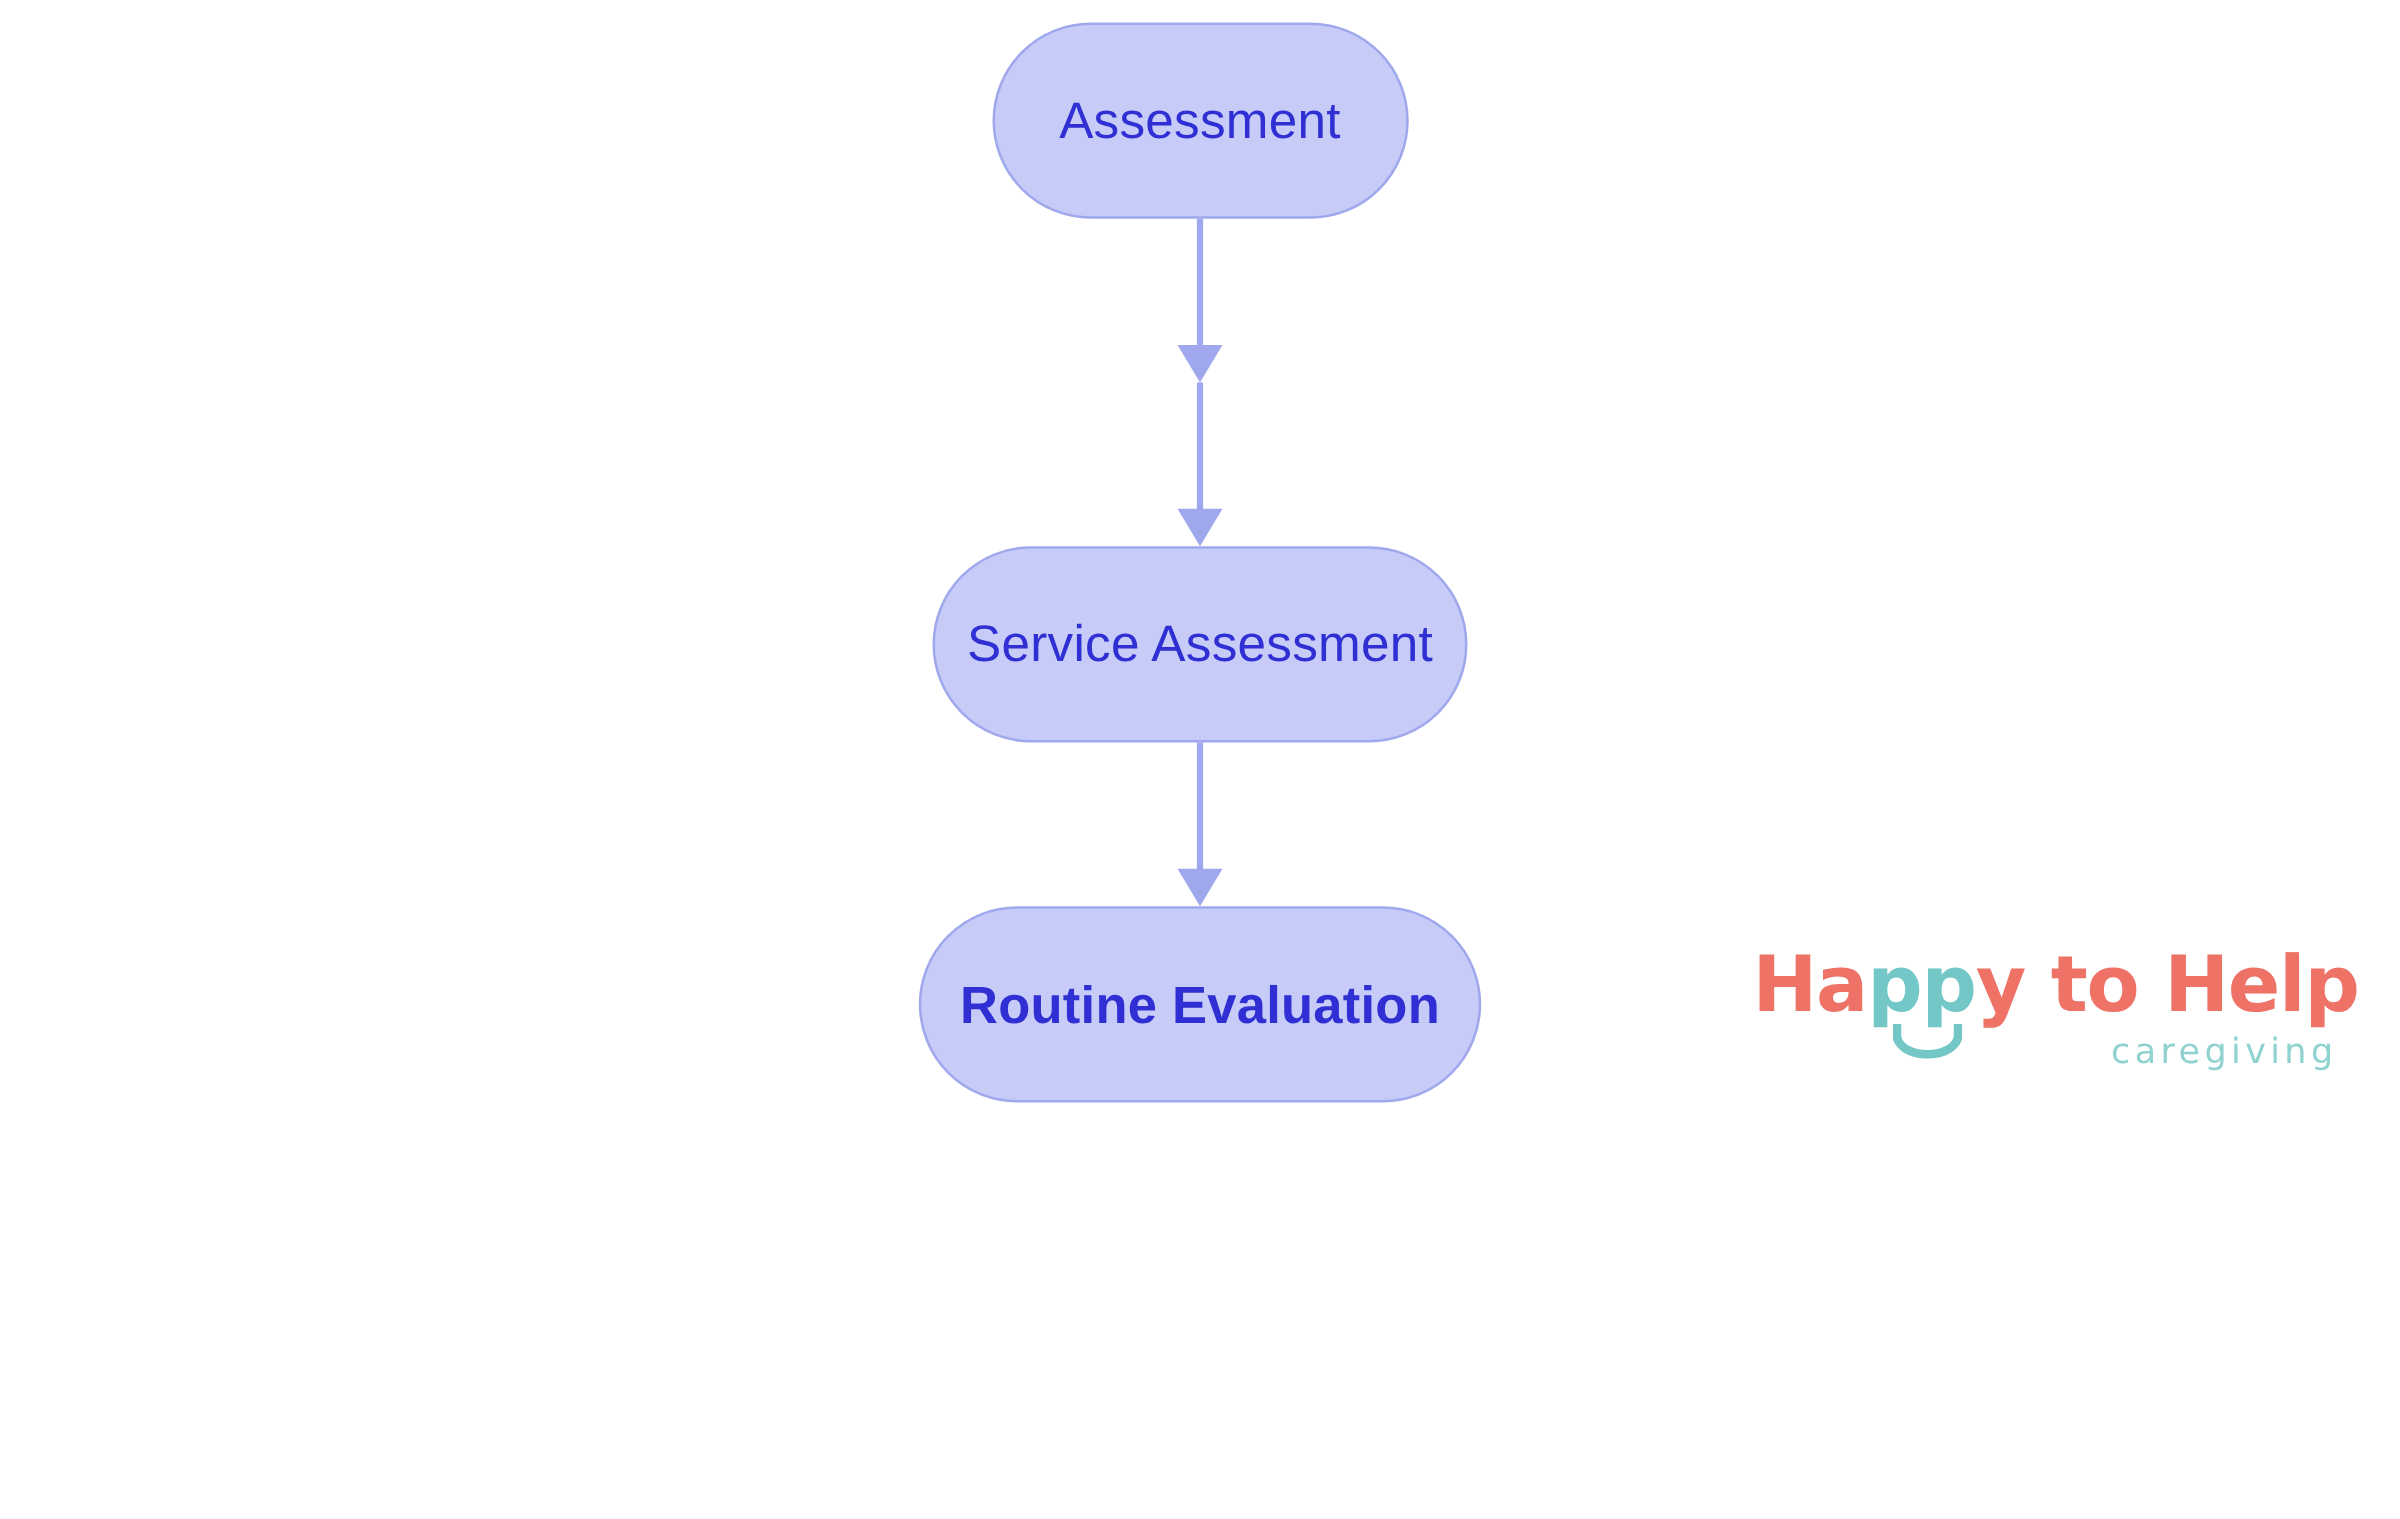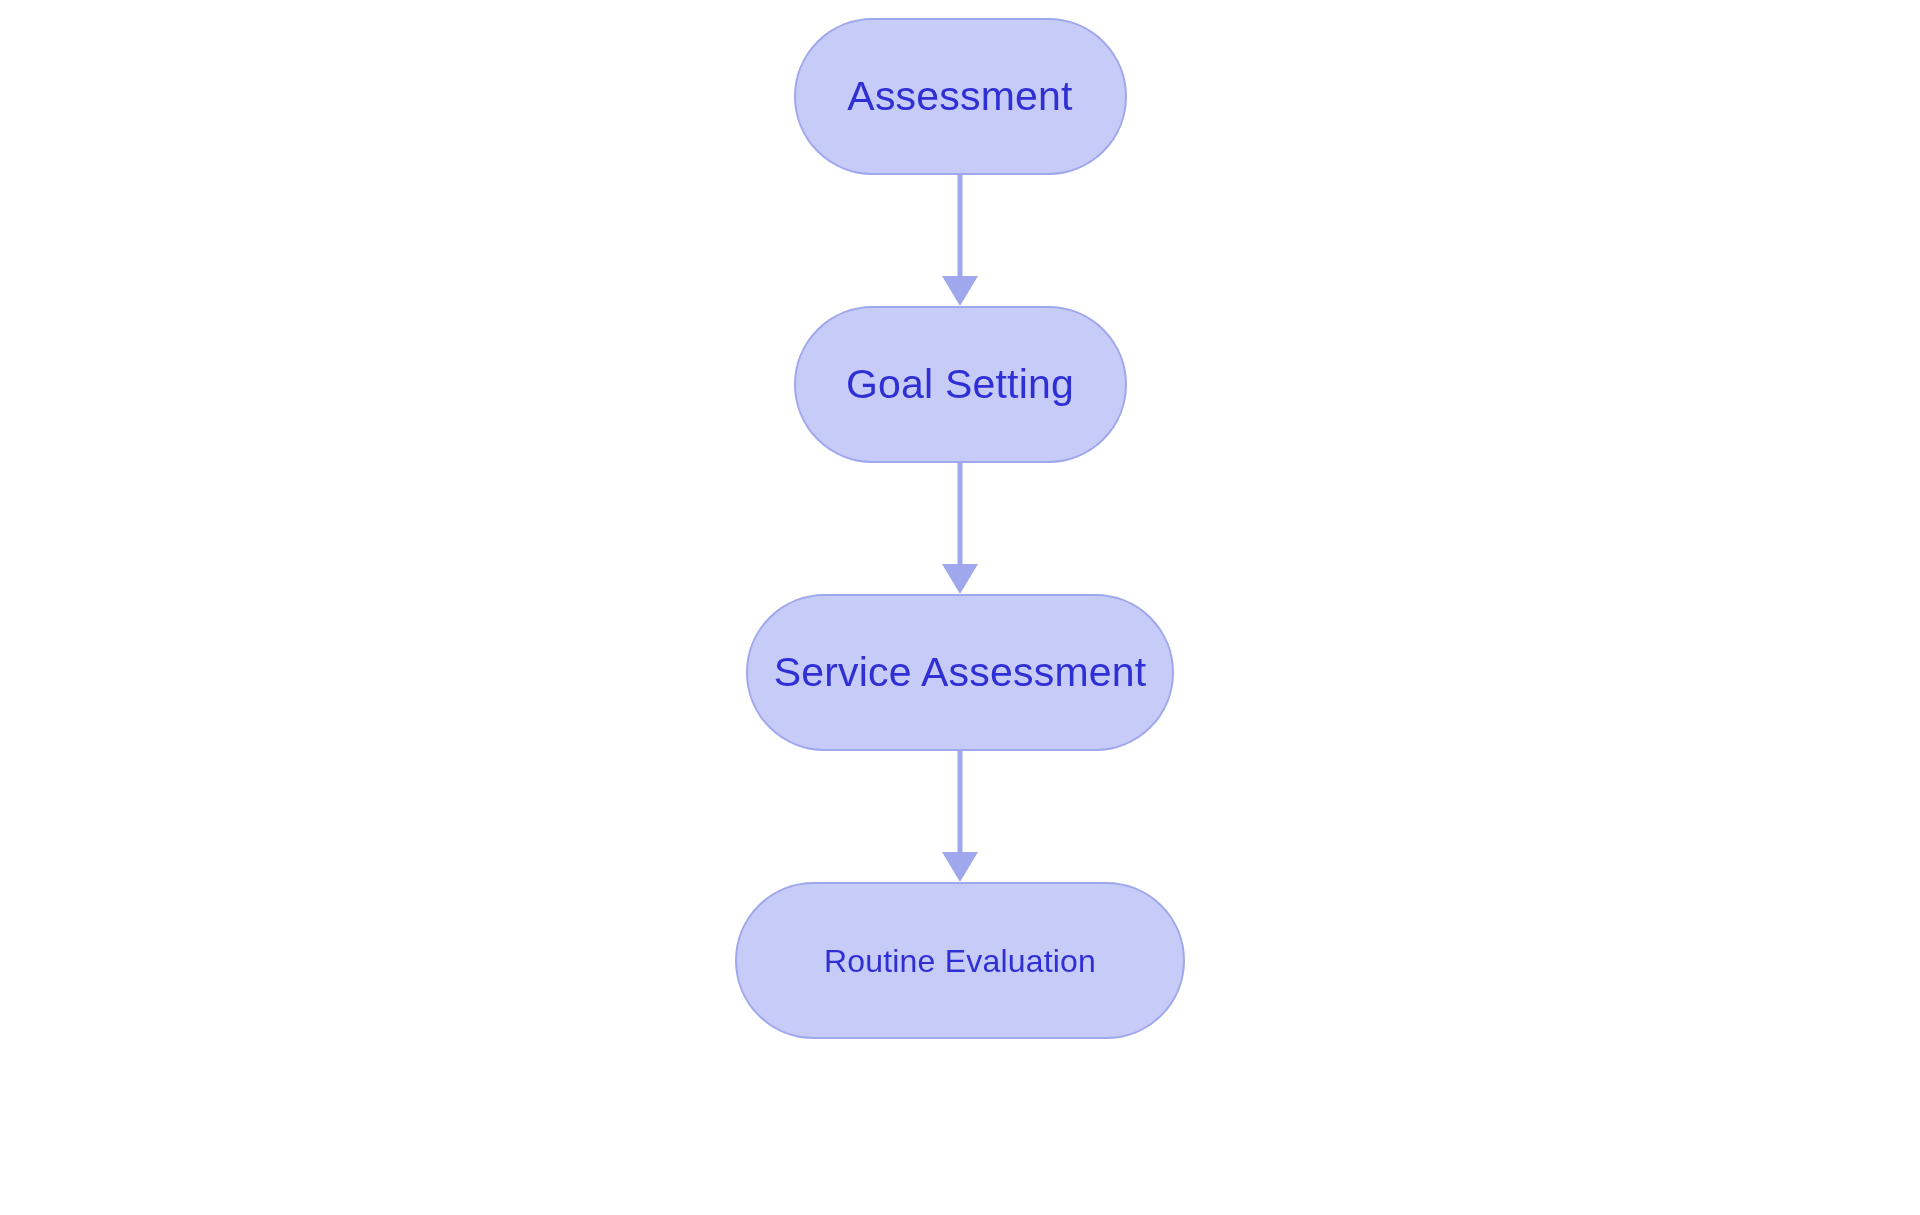--- a/index.html
+++ b/index.html
@@ -52,21 +52,21 @@
 
   .node-label {
     display: block;
     line-height: 1;
   }
 
   
   .node-1 { width: 333px; height: 157px; font-size: 41px; }
   .node-2 { width: 333px; height: 157px; font-size: 41px; }
   .node-3 { width: 428px; height: 157px; font-size: 41px; }
-  .node-4 { width: 450px; height: 157px; font-size: 32px; }
+  .node-4 { width: 450px; height: 157px; font-size: 42px; font-weight: bold; }
 
   
   .connector {
     width: 40px;
     height: 131px;
     position: relative;
   }
   .connector-line {
     position: absolute;
     left: 50%;
@@ -144,23 +144,20 @@
 
     <div class="node node-1">
       <span class="node-label">Assessment</span>
     </div>
 
     <div class="connector">
       <div class="connector-line"></div>
       <div class="connector-arrowhead"></div>
     </div>
 
-    <div class="node node-2">
-      <span class="node-label">Goal Setting</span>
-    </div>
 
     <div class="connector">
       <div class="connector-line"></div>
       <div class="connector-arrowhead"></div>
     </div>
 
     <div class="node node-3">
       <span class="node-label">Service Assessment</span>
     </div>
 
@@ -168,14 +165,19 @@
       <div class="connector-line"></div>
       <div class="connector-arrowhead"></div>
     </div>
 
     <div class="node node-4">
       <span class="node-label">Routine Evaluation</span>
     </div>
 
   </div>
 
+  <div id="brand-logo">
+    <div class="logo-wordmark"><span class="logo-coral">Ha</span><span class="logo-teal">pp</span><span class="logo-coral">y to He</span><span class="logo-coral">l</span><span class="logo-coral">p</span></div>
+    <div class="logo-smile"></div>
+    <div class="logo-tagline">caregiving</div>
+  </div>
 
 </div>
 
 </body></html>

